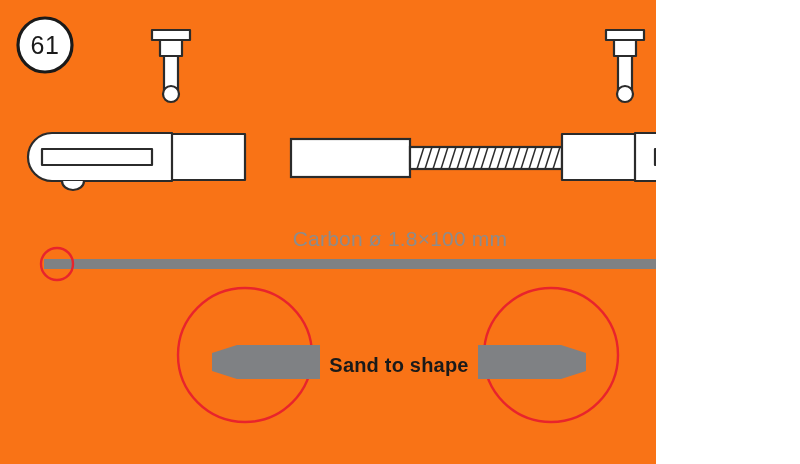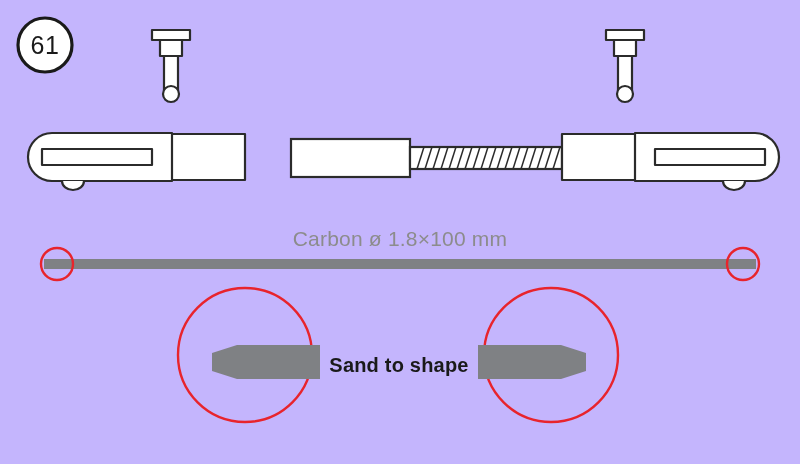--- a/index.html
+++ b/index.html
@@ -5,23 +5,23 @@
   html, body {
     margin: 0;
     padding: 0;
     background: #ffffff;
   }
   body {
     font-family: "Liberation Sans", sans-serif;
   }
   #sheet {
     position: relative;
-    width: 800px;
+    width: 656px;
     height: 464px;
-    background: #c4b5fd;
+    background: #f97316;
     overflow: hidden;
   }
   #sheet svg {
     display: block;
   }
   .txt-rod-label {
     font-family: "Liberation Sans", sans-serif;
     font-size: 21px;
     letter-spacing: 0.2px;
   }

